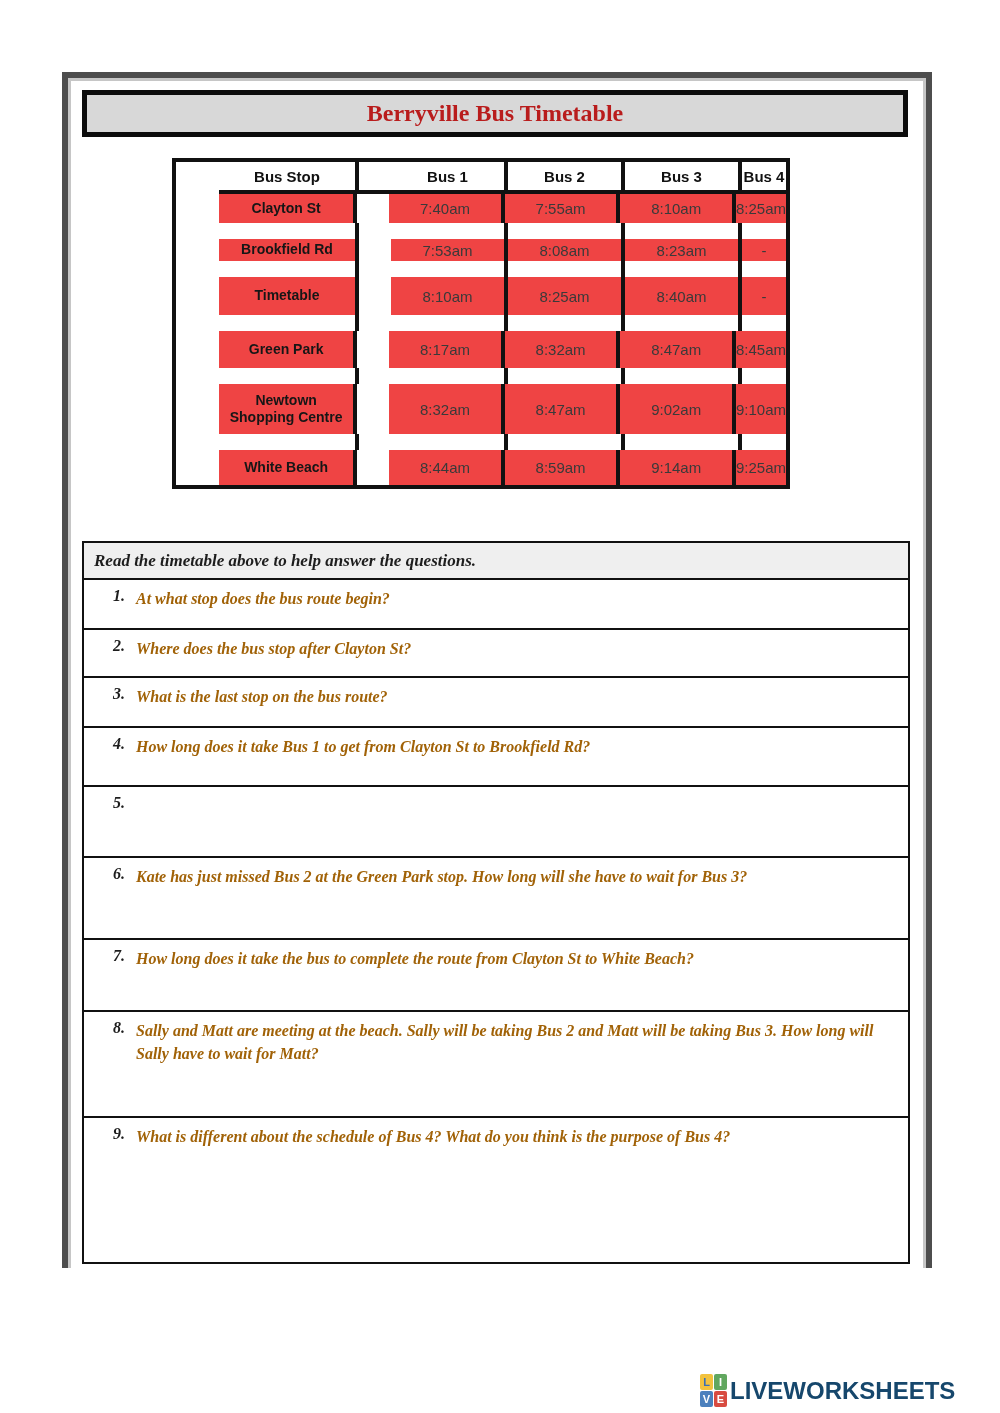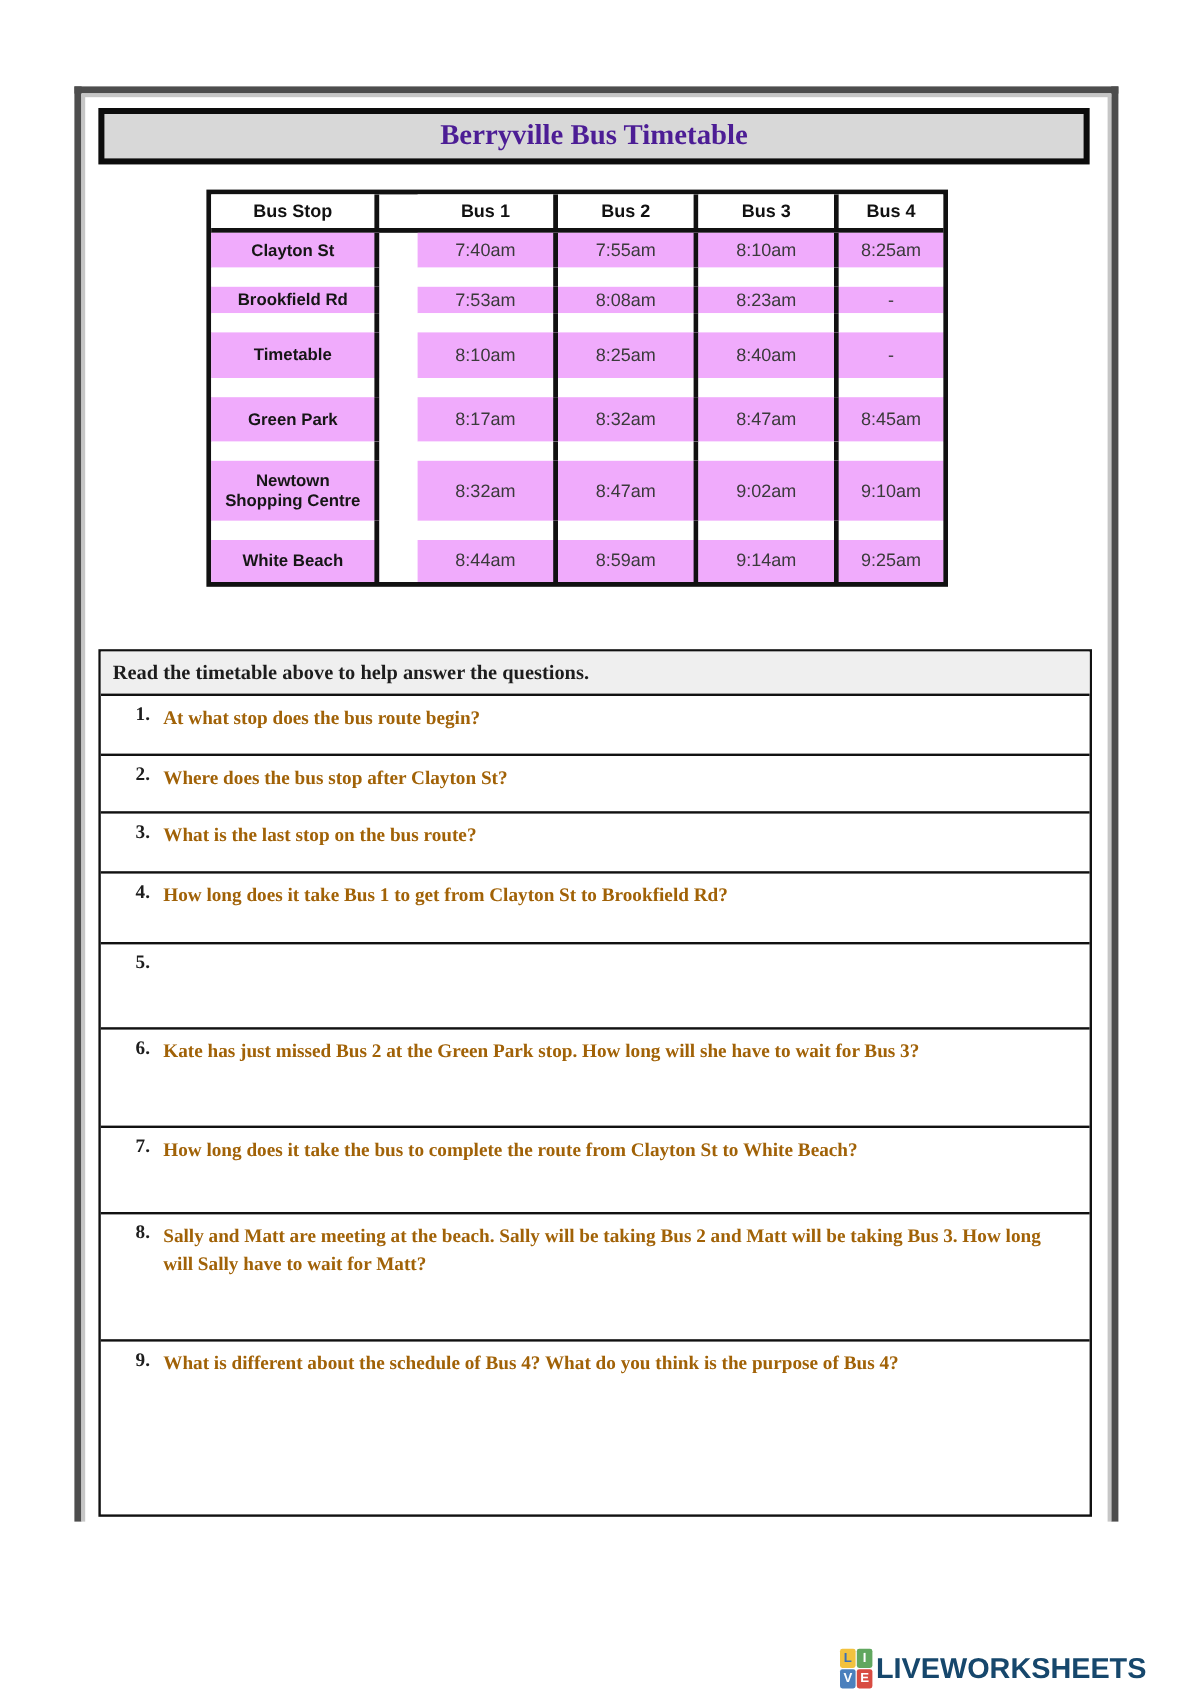--- a/index.html
+++ b/index.html
@@ -27,60 +27,62 @@
 
   
   .title-box {
     position:absolute; left:82px; top:90px;
     width:826px; height:47px;
     box-sizing:border-box;
     border:5px solid #0c0c0c;
     background:#d8d8d8;
     text-align:center;
     font-family:"Liberation Serif", serif;
-    font-weight:bold; font-size:24px; color:#4c1d95;
+    font-weight:bold; font-size:24px; color:#b91c1c;
     line-height:37px;
   }
 
   
   .timetable {
     position:absolute; left:172px; top:158px;
     width:618px;
     box-sizing:border-box;
     border:4px solid #111;
     background:#fff;
+    padding-left:43px;
   }
   .tt-row { display:flex; }
   .tt-cell {
     box-sizing:border-box;
     border-right:4px solid #111;
     display:flex; align-items:center; justify-content:center;
     text-align:center;
   }
   .tt-cell:last-child { border-right:none; }
   .c0 { width:140px; } .c1 { width:117px;margin-left:32px; } .c2 { width:117px; }
   .c3 { width:117px; } .c4 { flex:1; }
   .tt-head { height:28px; border-bottom:4px solid #111; }
   .tt-head .tt-cell { font-weight:bold; font-size:15px; color:#111; background:#fff; }
-  .tt-stop .tt-cell { background:#f0abfc; }
+  .tt-stop .tt-cell { background:#ef4444; }
   .tt-stop .stop-name { font-weight:bold; font-size:14px; color:#161616; line-height:1.25; display:inline-block; max-width:122px; }
   .tt-stop .time-val { font-size:15px; color:#3a3a3a; }
   .tt-spacer { height:16px; }
   .tt-spacer .tt-cell { background:#fff; }
   .r0 { height:29px; } .r1 { height:22px; } .r2 { height:38px; }
   .r3 { height:37px; } .r4 { height:50px; } .r5 { height:35px; }
 
   
   .questions {
     position:absolute; left:82px; top:541px;
     width:828px;
     box-sizing:border-box;
     border:2px solid #111;
     background:#fff;
     font-family:"Liberation Serif", serif;
+    font-style:italic;
   }
   .q-instruction {
     height:37px; box-sizing:border-box;
     background:#efefef;
     border-bottom:2px solid #111;
     display:flex; align-items:center;
     padding-left:10px;
     font-weight:bold; font-size:17px; color:#1d1d1d;
   }
   .q-row {

